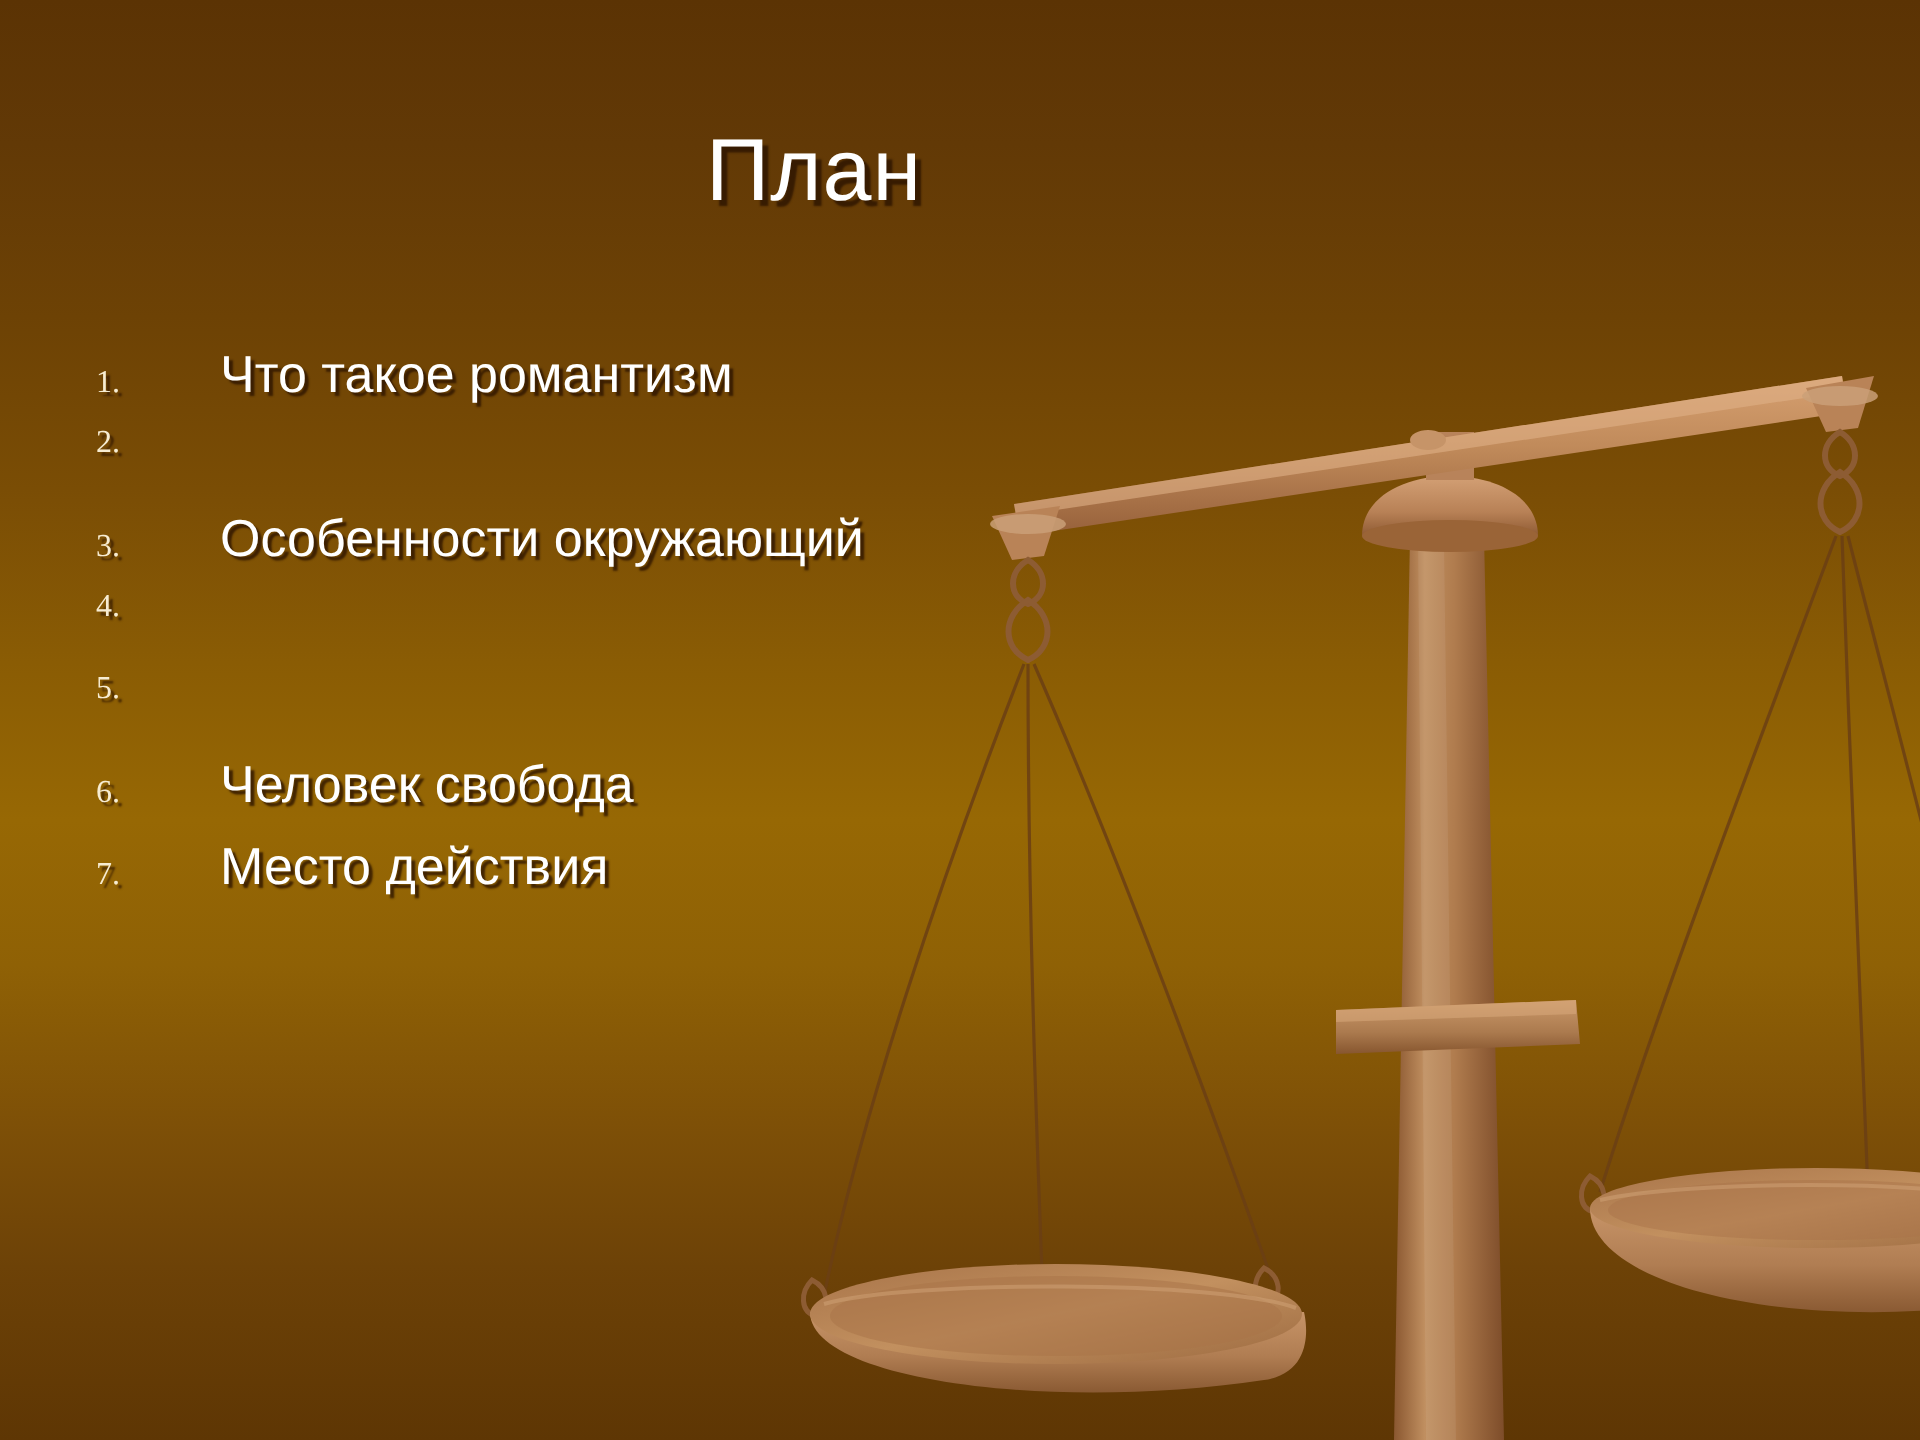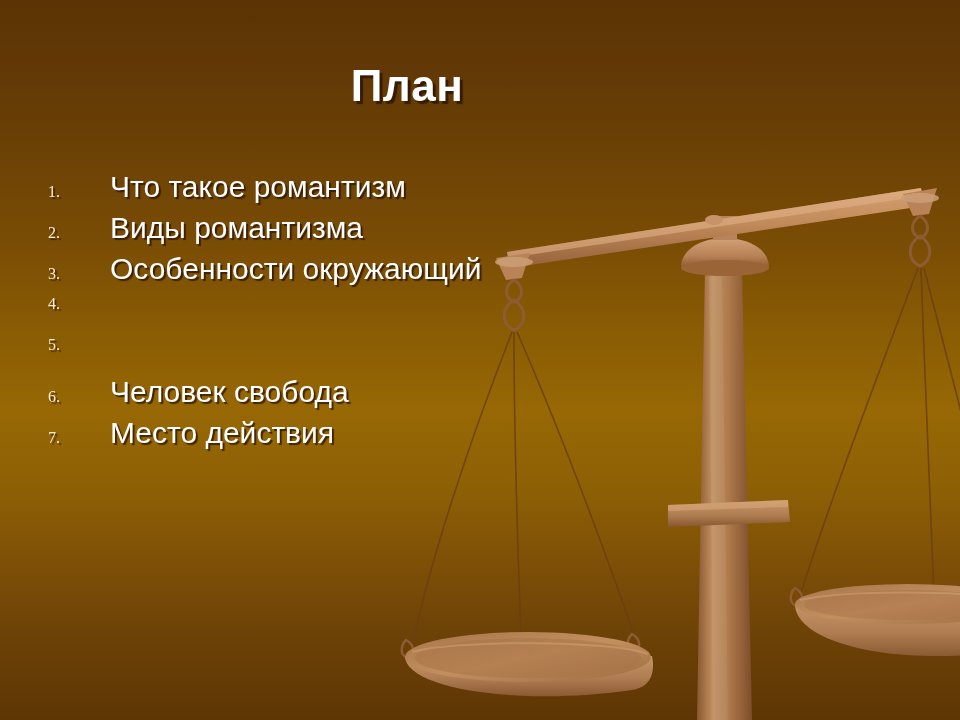--- a/index.html
+++ b/index.html
@@ -41,21 +41,20 @@
     left: 0;
     top: 58px;
     width: 814px;
     text-align: center;
     font-size: 44px;
     line-height: 56px;
     color: #ffffff;
     letter-spacing: 0.5px;
     text-shadow: 3px 3px 1px rgba(40,18,0,0.75);
     white-space: nowrap;
-    font-weight: bold;
   }
 
   
   #plan-list {
     position: absolute;
     left: 48px;
     top: 172px;
     width: 520px;
     margin: 0;
     padding: 0;
@@ -71,21 +70,21 @@
     display: inline-block;
     width: 62px;
     flex: 0 0 62px;
     font-family: "Liberation Serif", serif;
     font-size: 16px;
     color: #f7ecd2;
     text-shadow: 2px 2px 1px rgba(45,20,0,0.7);
   }
   .item-text {
     font-family: "Liberation Sans", sans-serif;
-    font-size: 30px;
+    font-size: 26px;
     line-height: 30px;
     color: #ffffff;
     text-shadow: 2px 2px 1px rgba(45,20,0,0.8);
     white-space: nowrap;
   }
 </style>
 </head>
 <body>
 
 <div id="slide">
@@ -201,21 +200,20 @@
 
   <div id="title">План</div>
 
   <ul id="plan-list">
     <li>
       <span class="num">1.</span>
       <span class="item-text">Что такое романтизм</span>
     </li>
     <li>
       <span class="num">2.</span>
-      <span class="item-text">Виды романтизма</span>
     </li>
     <li>
       <span class="num">3.</span>
       <span class="item-text">Особенности окружающий</span>
     </li>
     <li>
       <span class="num">4.</span>
     </li>
     <li>
       <span class="num">5.</span>

